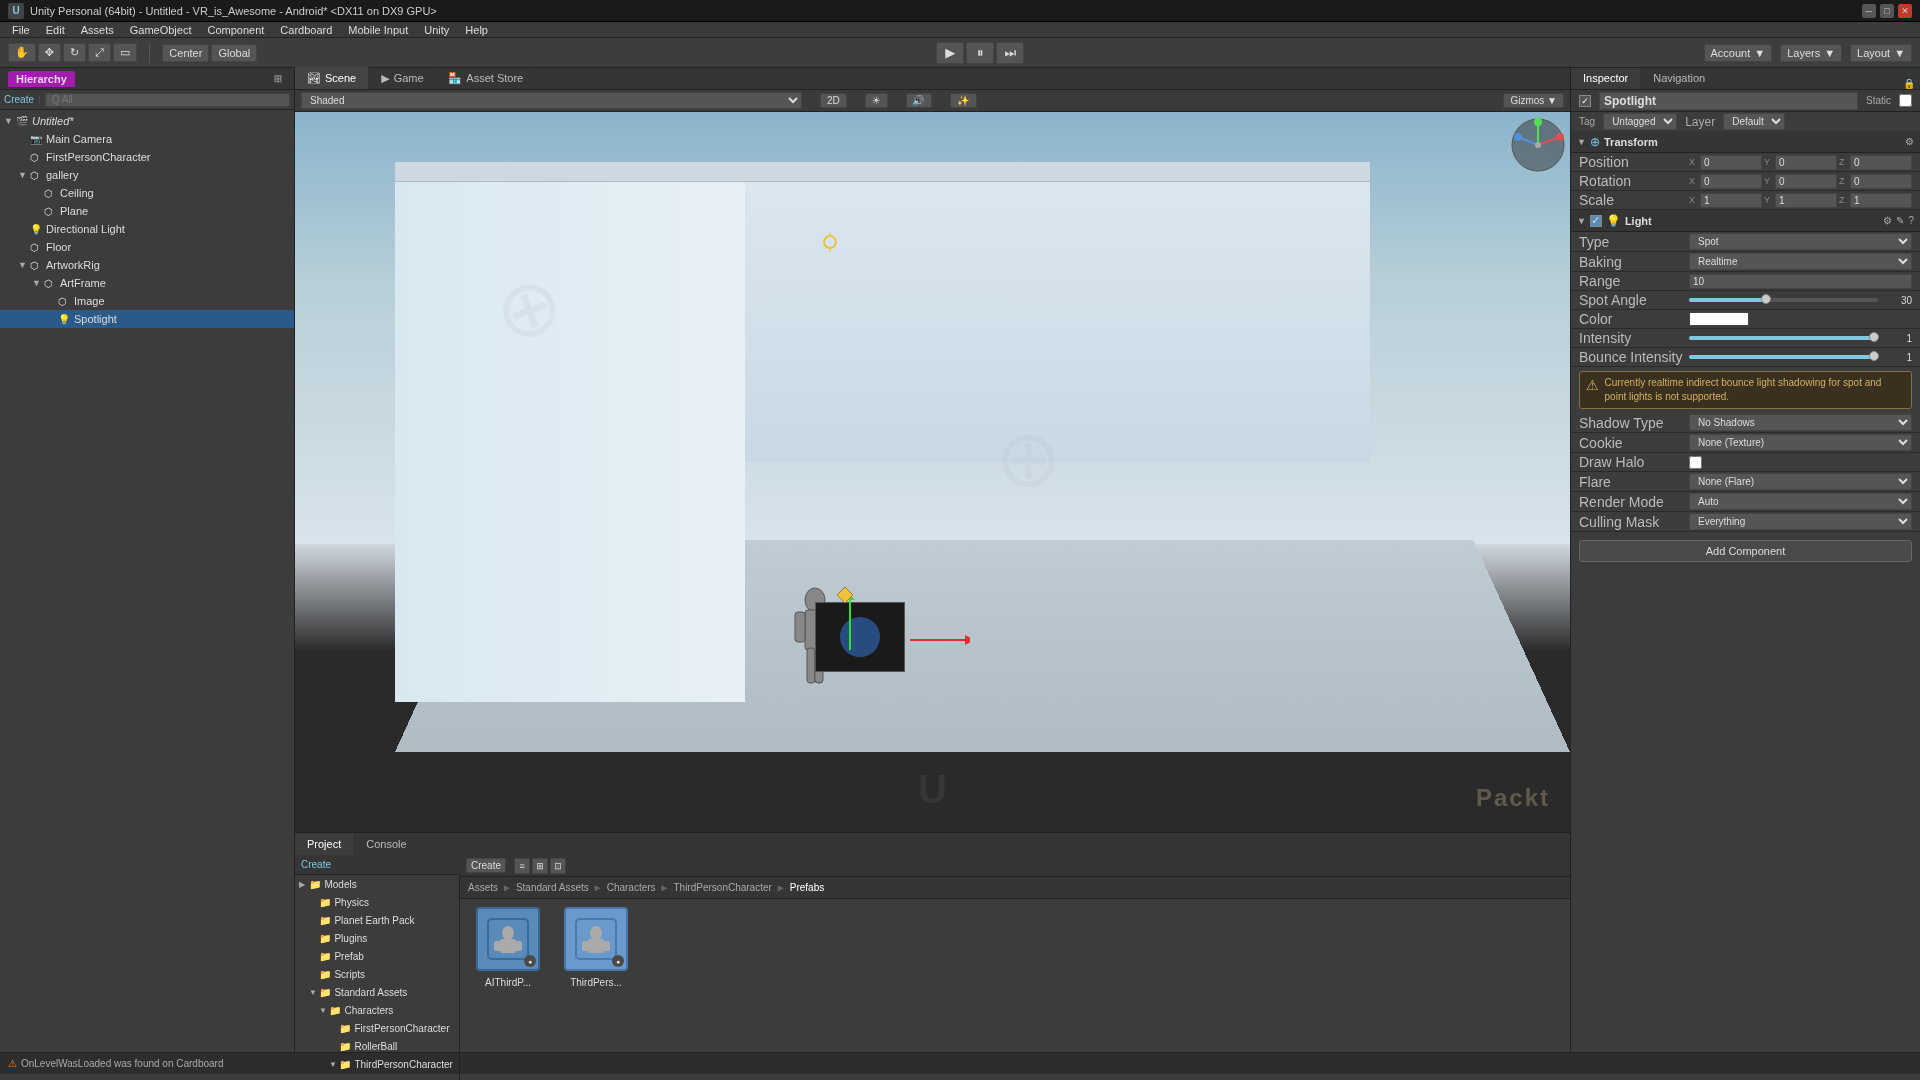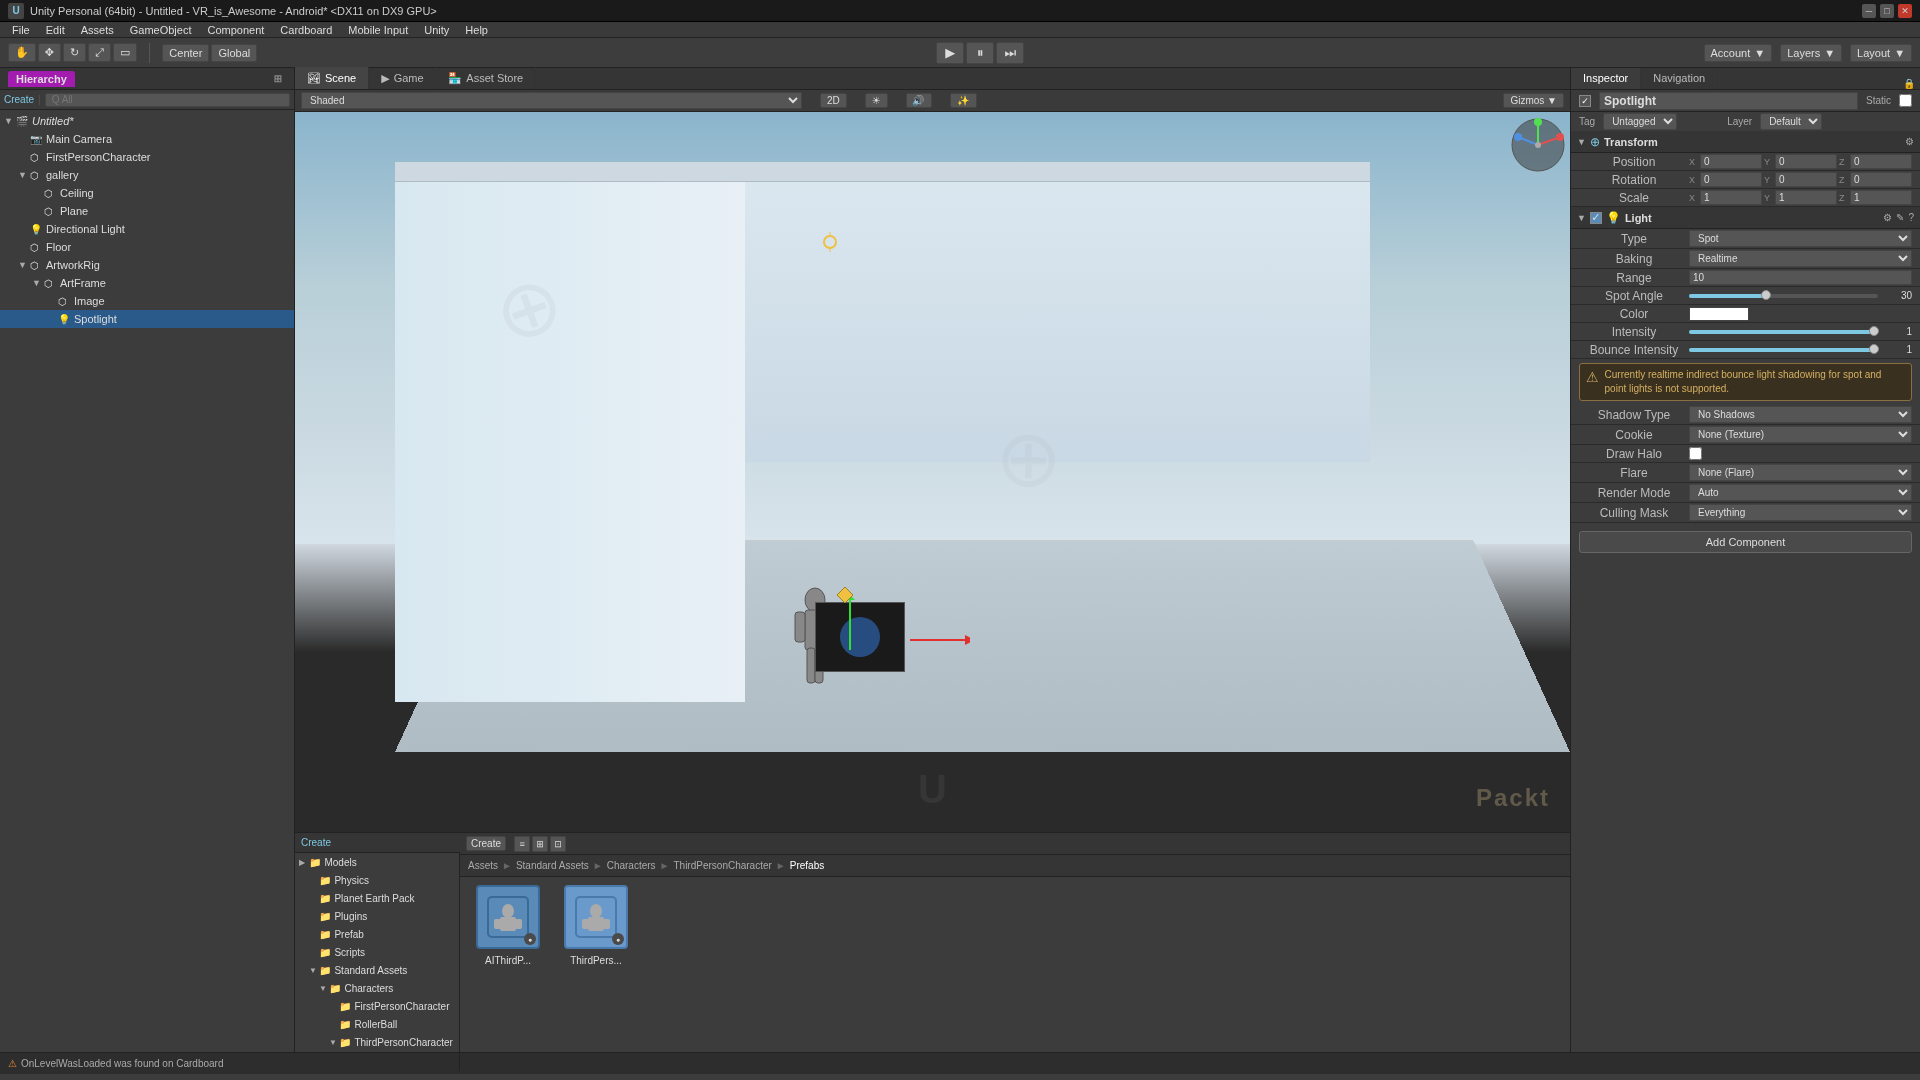--- a/index.html
+++ b/index.html
@@ -103,21 +103,21 @@
     .tag-dropdown { background: #555; border: 1px solid #444; color: #ddd; padding: 1px 4px; font-size: 10px; border-radius: 2px; cursor: pointer; }
 
     .component-header { height: 22px; background: #353535; display: flex; align-items: center; padding: 0 6px; border-bottom: 1px solid #222; cursor: pointer; }
     .component-header .arrow { color: #aaa; font-size: 9px; margin-right: 4px; }
     .component-header .checkbox { width: 12px; height: 12px; border: 1px solid #888; background: #5a8ab8; display: flex; align-items: center; justify-content: center; margin-right: 4px; }
     .component-title { font-size: 11px; font-weight: bold; flex: 1; }
     .component-icons { display: flex; gap: 4px; }
     .component-icon { color: #aaa; font-size: 10px; cursor: pointer; }
 
     .prop-row { display: flex; align-items: center; padding: 1px 8px; min-height: 18px; border-bottom: 1px solid #2a2a2a; }
-    .prop-label { width: 110px; font-size: 12px; color: #bbb; flex-shrink: 0; text-align: center; }
+    .prop-label { width: 110px; font-size: 14px; color: #bbb; flex-shrink: 0; }
     .prop-value { flex: 1; display: flex; align-items: center; gap: 2px; }
     .xyz-group { display: flex; align-items: center; gap: 2px; flex: 1; }
     .xyz-field { display: flex; align-items: center; gap: 1px; flex: 1; }
     .xyz-label { font-size: 9px; color: #888; width: 10px; flex-shrink: 0; }
     .num-input { background: #555; border: 1px solid #444; color: #ddd; padding: 1px 3px; font-size: 10px; width: 100%; border-radius: 1px; }
     .text-input { background: #555; border: 1px solid #444; color: #ddd; padding: 1px 4px; font-size: 10px; border-radius: 1px; flex: 1; }
     .select-input { background: #555; border: 1px solid #444; color: #ddd; padding: 1px 4px; font-size: 10px; border-radius: 1px; flex: 1; cursor: pointer; }
     .color-swatch { width: 60px; height: 14px; background: #fff; border: 1px solid #444; cursor: pointer; }
     .slider-container { display: flex; align-items: center; gap: 4px; flex: 1; }
     .slider { flex: 1; height: 4px; background: #555; border-radius: 2px; position: relative; cursor: pointer; }
@@ -417,20 +417,28 @@
       </div>
 
       <div class="unity-watermark">U</div>
       <div class="packt-watermark">Packt</div>
 
       <div style="position:absolute;top:150px;left:200px;opacity:0.08;font-size:80px;color:#888;transform:rotate(-20deg);">⊕</div>
       <div style="position:absolute;top:300px;left:700px;opacity:0.06;font-size:80px;color:#888;">⊕</div>
     </div>
 
     <div id="bottom-panel">
+      <div class="bottom-tabs">
+        <div class="bottom-tab active">
+          <span>Project</span>
+        </div>
+        <div class="bottom-tab">
+          <span>Console</span>
+        </div>
+      </div>
       <div class="project-content">
 
         <div style="position:absolute;display:flex;align-items:center;padding:2px 6px;gap:4px;background:#353535;border-bottom:1px solid #222;font-size:10px;color:#7ec8e3;cursor:pointer;height:20px;z-index:1;width:165px;">
           <span>Create</span>
         </div>
 
         <div class="project-tree" style="padding-top:20px;">
           <div class="ptree-item">
             <span class="ptree-arrow">▶</span>
             <span class="folder-icon">📁</span>
@@ -593,21 +601,21 @@
       <input type="text" class="text-input" style="flex: 1 1 0%; font-size: 12px; font-weight: bold;" value="Spotlight">
       <span class="inspector-static">Static</span>
       <input type="checkbox" style="">
     </div>
 
     <div class="inspector-tag-row">
       <span style="font-size:10px;color:#aaa;">Tag</span>
       <select class="tag-dropdown">
         <option>Untagged</option>
       </select>
-      <span style="font-size:10px;color:#aaa;margin-left:42px;">Layer</span>
+      <span style="font-size:12px;color:#aaa;">Layer</span>
       <select class="tag-dropdown">
         <option>Default</option>
       </select>
     </div>
 
     <div class="component-header">
       <span class="arrow">▼</span>
       <span style="color:#7ec8e3;margin-right:4px;font-size:12px;">⊕</span>
       <span class="component-title">Transform</span>
       <div class="component-icons">

